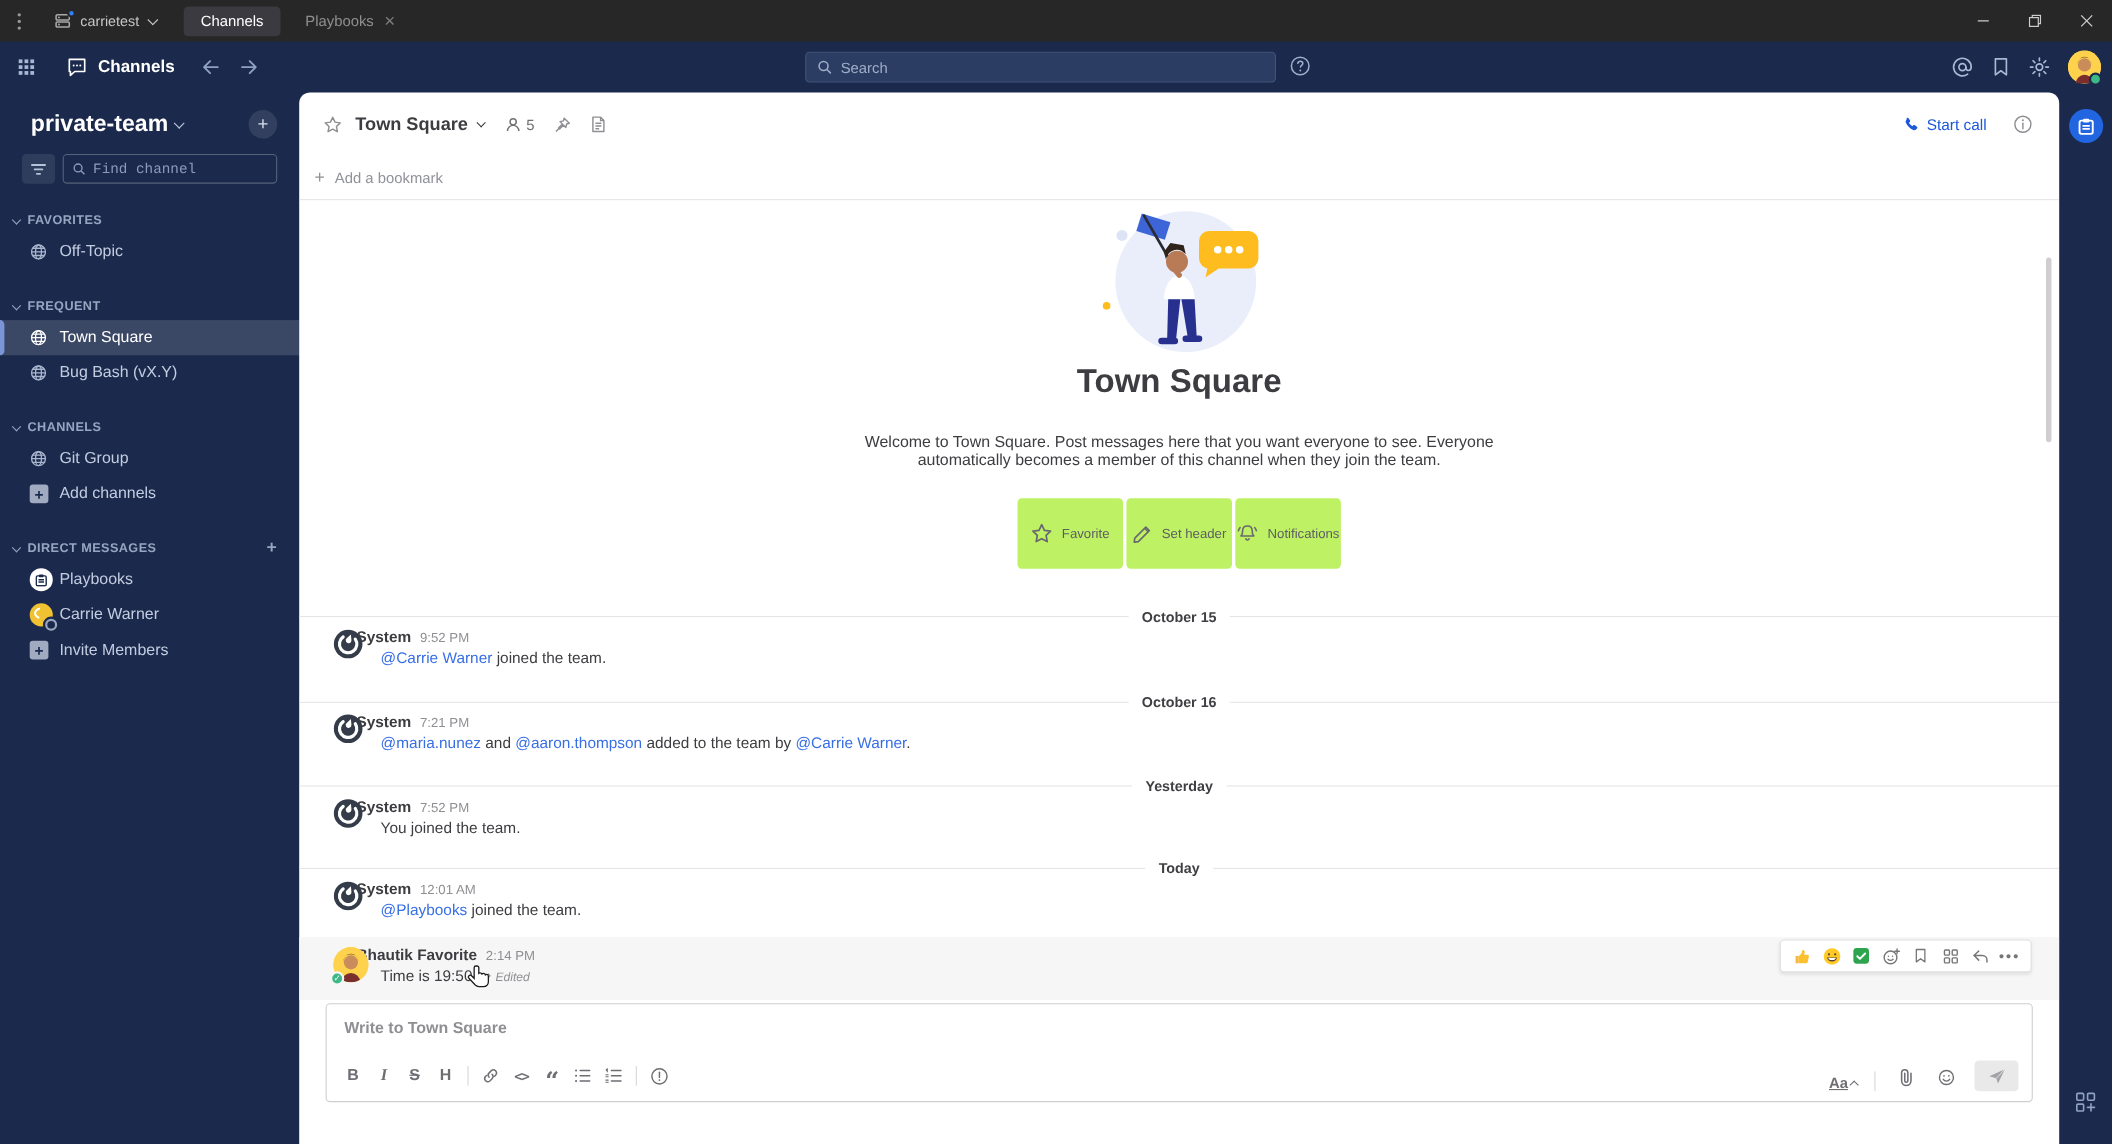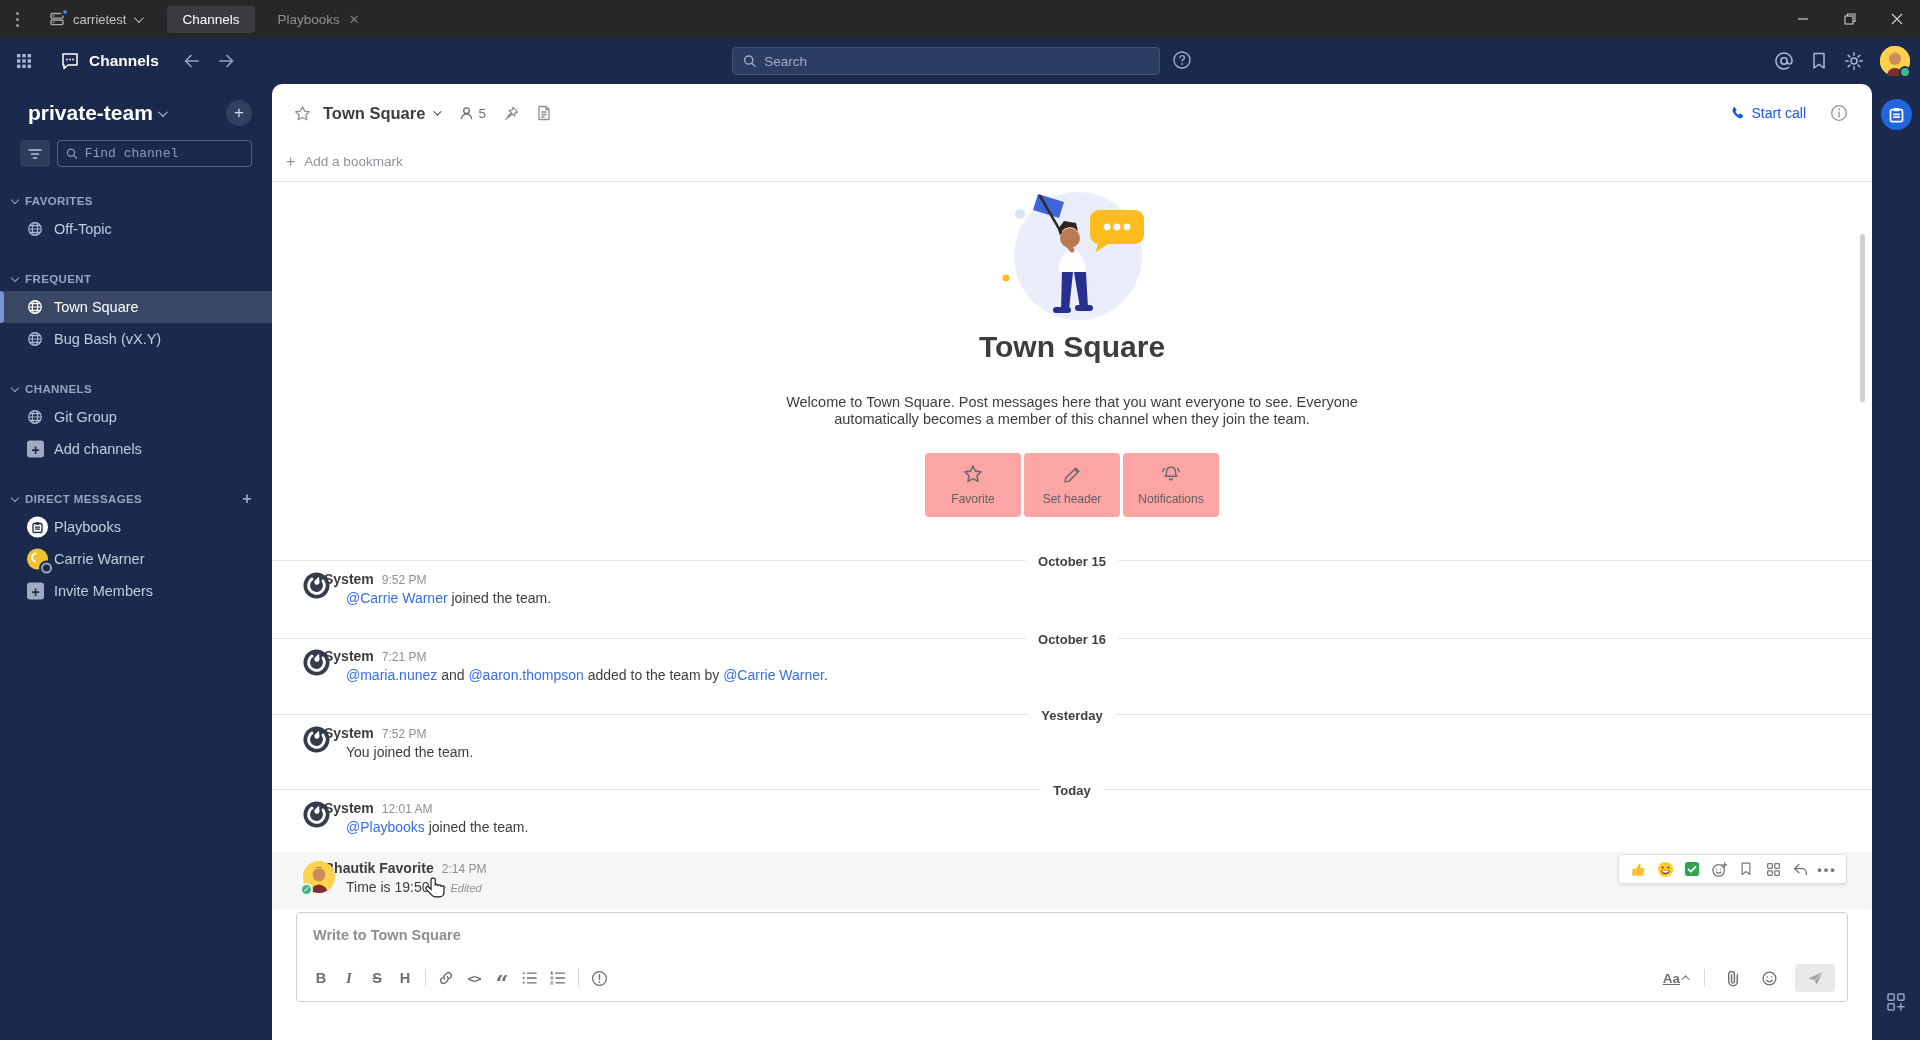--- a/index.html
+++ b/index.html
@@ -75,21 +75,21 @@
   .start-call { margin-left:auto; display:flex; align-items:center; gap:7px; color:#1c58d9; font-weight:400; font-size:14px; }
   .info-btn { margin-left:24px; color:#8f8f93; display:flex; }
   .bookmark-bar { height:40px; border-bottom:1px solid #e5e5e7; display:flex; align-items:center; padding-left:14px; gap:9px; color:#90919a; font-size:13.5px; }
   .bookmark-bar .plus { font-size:16px; color:#90919a; }
 
   
   .illustration { position:absolute; top:96px; left:50%; transform:translateX(-50%); }
   .intro-title { position:absolute; top:246px; width:100%; text-align:center; font-size:30px; font-weight:600; color:#3d3c40; }
   .intro-desc { position:absolute; top:310px; width:100%; text-align:center; font-size:14.5px; line-height:17px; color:#3d3c40; }
   .intro-actions { position:absolute; top:369px; width:100%; display:flex; justify-content:center; gap:3px; }
-  .intro-btn { width:96px; height:64px; background:#fca5a5; border-radius:4px; display:flex; flex-direction:column; align-items:center; justify-content:center; gap:8px; color:#5e5e63; font-size:12px; }
+  .intro-btn { width:96px; height:64px; background:#bef264; border-radius:4px; display:flex; flex-direction:row; align-items:center; justify-content:center; gap:8px; color:#5e5e63; font-size:12px; }
   .intro-btn svg { color:#68686e; }
 
   
   .date-divider { position:absolute; left:0; right:0; height:16px; text-align:center; }
   .date-divider::before { content:''; position:absolute; left:0; right:0; top:8px; height:1px; background:#e5e5e7; }
   .date-divider span { position:relative; background:#fff; padding:0 12px; font-size:13px; font-weight:600; color:#3f3e42; line-height:16px; }
   .post { position:absolute; left:0; right:0; }
   .post .avatar { position:absolute; left:31px; top:1px; }
   .post-meta { padding-left:52px; font-size:14px; }
   .post-meta .author { font-weight:700; color:#3d3c40; }
@@ -114,21 +114,21 @@
   .composer-input input::placeholder { color:#8f8f93; }
   .composer-toolbar { position:absolute; left:10px; right:12px; bottom:5px; height:36px; display:flex; align-items:center; color:#6e6e73; }
   .fmt { width:28px; height:26px; display:flex; align-items:center; justify-content:center; font-size:14.5px; border-radius:4px; }
   .fmt.b { font-weight:800; }
   .fmt.i { font-family:"Liberation Serif", serif; font-style:italic; font-weight:700; font-size:15px; }
   .fmt.s { text-decoration:line-through; font-weight:600; }
   .fmt.h { font-weight:600; }
   .fmt.code { font-family:"DejaVu Sans Mono", monospace; font-size:12.5px; font-weight:700; letter-spacing:-1px; }
   .fmt.quote { font-family:"DejaVu Serif", serif; font-size:22px; font-weight:700; line-height:10px; padding-top:10px; }
   .tdiv { width:1px; height:18px; background:#d8d8da; margin:0 6px; }
-  .composer-right { margin-left:auto; display:flex; align-items:center; gap:8px;text-decoration:underline; }
+  .composer-right { margin-left:auto; display:flex; align-items:flex-end; gap:8px;text-decoration:underline; }
   .aa { font-size:13.5px; font-weight:600; color:#6e6e73; display:flex; align-items:center; gap:4px; }
   .chev-up { width:6px; height:6px; border-left:1.5px solid #6e6e73; border-top:1.5px solid #6e6e73; transform:rotate(45deg) translateY(2px); }
   .send-btn { width:40px; height:28px; background:#e9e9ea; border-radius:4px; display:flex; align-items:center; justify-content:center; color:#a2a3a7; margin-left:4px; }
   .scroll-thumb { position:absolute; right:7px; top:150px; width:5px; height:168px; background:#cfcfd2; border-radius:3px; }
   .cursor { position:absolute; left:152px; top:792px; z-index:10; }
 </style>
 </head>
 <body>
 
 <div class="titlebar">

